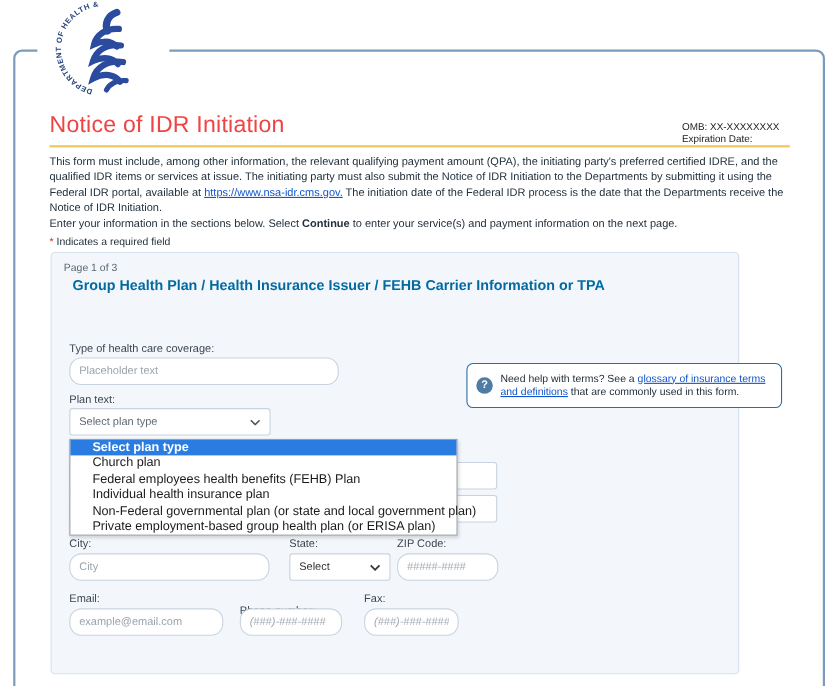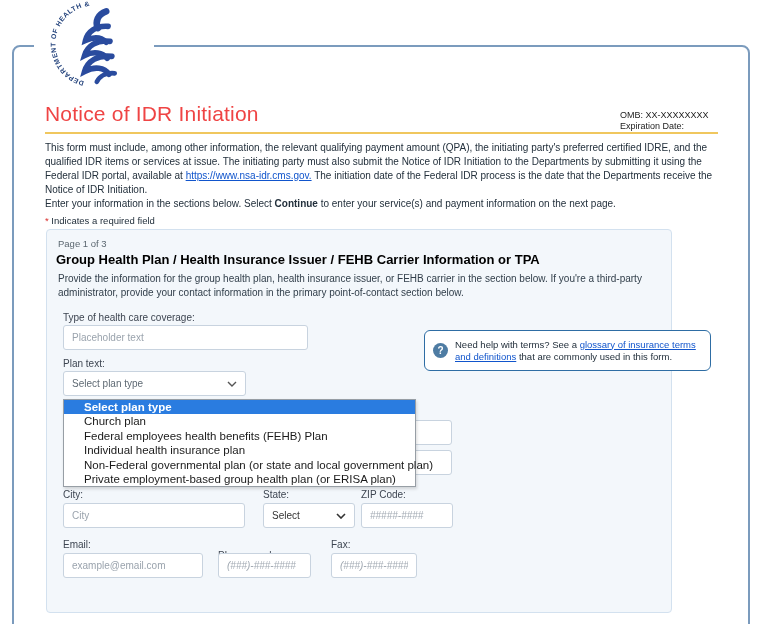--- a/index.html
+++ b/index.html
@@ -28,25 +28,25 @@
   #required-note .star { color:#d9302e; }
 
   a.lnk { color:#1155cc; text-decoration:underline; cursor:pointer; }
   b { font-weight:bold; }
 
   
   #panel { left:46px; top:229px; width:626px; height:384px; background:#f3f7fb;
     border:1px solid #d3e1ef; border-radius:4px; }
 
   #page-indicator { left:58px; top:238px; font-size:9.5px; color:#5b6770; }
-  #section-title { left:56px; top:252px; width:600px; font-size:13px; font-weight:bold; color:#000000; }
+  #section-title { left:66px; top:252px; width:600px; font-size:13px; font-weight:bold; color:#0369a1; }
   #section-desc { left:58px; top:272px; width:604px; font-size:10px; color:#33404c; line-height:14px; }
 
   .field-label { font-size:10px; font-weight:normal; color:#3d4551; }
-  .tb { background:#fff; border:1px solid #c8d3df; border-radius:3px; height:25px;
+  .tb { background:#fff; border:1px solid #c8d3df; border-radius:11px; height:25px;
     font-family:"Liberation Sans", sans-serif; font-size:10px; color:#333; padding:8px 8px; }
   .tb::placeholder { color:#9aa3ad; opacity:1; }
   .tb.italic-ph::placeholder { font-style:italic; color:#a3abb4; }
 
   #coverage-label { left:63px; top:312px; }
   #coverage-input { left:63px; top:325px; width:245px; }
 
   
   #help-box { left:424px; top:330px; width:287px; height:41px; background:#fff;
     border:1.5px solid #2e6da4; border-radius:6px; display:flex; align-items:center; padding:4px 8px; }
@@ -137,21 +137,20 @@
   <div id="required-note" class="abs">
     <span class="star">*</span><span> Indicates a required field</span>
   </div>
 
   <div id="panel" class="abs"></div>
 
   <div id="page-indicator" class="abs">Page 1 of 3</div>
 
   <div id="section-title" class="abs">Group Health Plan / Health Insurance Issuer / FEHB Carrier Information or TPA</div>
 
-  <div id="section-desc" class="abs">Provide the information for the group health plan, health insurance issuer, or FEHB carrier in the section below. If you're a third-party administrator, provide your contact information in the primary point-of-contact section below.</div>
 
   <div id="coverage-label" class="abs field-label">Type of health care coverage:</div>
   <input id="coverage-input" class="abs tb" type="text" placeholder="Placeholder text" style="">
 
   <div id="help-box" class="abs">
     <span id="help-icon">?</span>
     <span id="help-text">
       <span>Need help with terms? See a </span><a class="lnk">glossary of insurance terms and definitions</a><span> that are commonly used in this form.</span>
     </span>
   </div>

